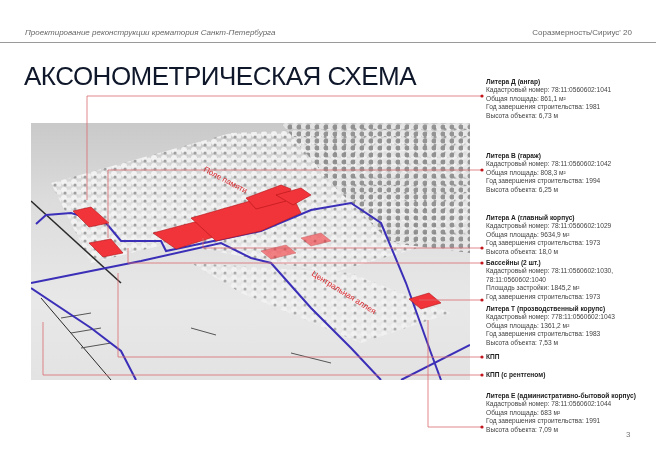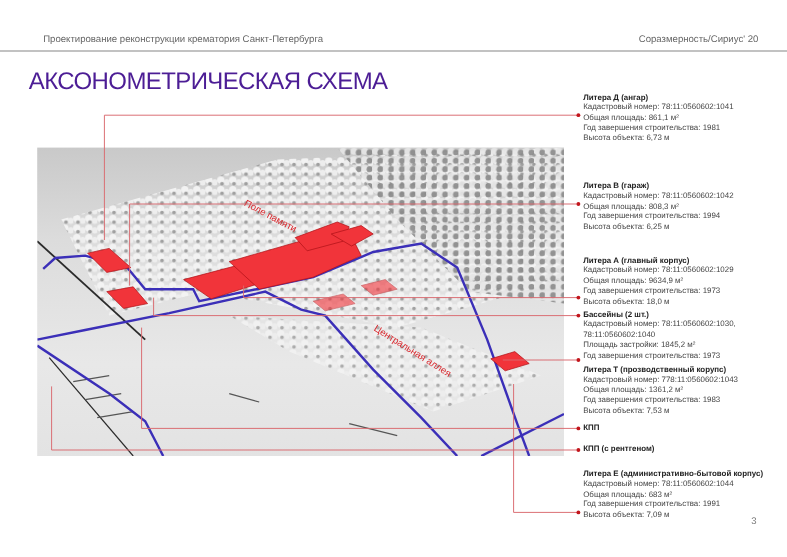--- a/index.html
+++ b/index.html
@@ -1,20 +1,20 @@
 <!DOCTYPE html>
 <html><head>
 <meta charset="utf-8">
 <style>
   html,body{margin:0;padding:0;background:#fff;}
   body{width:656px;height:464px;position:relative;overflow:hidden;font-family:"Liberation Sans",sans-serif;color:#333;}
-  .hdr-left{position:absolute;left:36px;top:28px;font-size:8px;color:#666;}
+  .hdr-left{position:absolute;left:25px;top:28px;font-size:8px;color:#666;font-style:italic;}
   .hdr-right{position:absolute;right:24px;top:28px;font-size:8px;color:#666;}
   .hdr-rule{position:absolute;left:0;top:42px;width:656px;height:1px;background:#9a9a9a;}
-  .title{position:absolute;left:24px;top:44px;font-size:20px;letter-spacing:-0.5px;color:#4c1d95;font-weight:normal;}
+  .title{position:absolute;left:24px;top:44px;font-size:26px;letter-spacing:-0.5px;color:#0f172a;font-weight:normal;}
   .page-num{position:absolute;left:626px;top:430px;font-size:8px;color:#777;}
   .scene{position:absolute;left:31px;top:123px;width:439px;height:257px;overflow:hidden;background:linear-gradient(180deg,#c9c9c9 0%,#dcdcdc 30%,#e8e8e8 70%,#e3e3e3 100%);}
   svg.overlay{position:absolute;left:0;top:0;width:656px;height:464px;pointer-events:none;}
   .info{position:absolute;left:486px;font-size:6.6px;line-height:8.4px;color:#444;white-space:nowrap;}
   .info .h{font-weight:bold;color:#222;}
   .lbl{font-family:"Liberation Sans",sans-serif;font-size:8px;fill:#d9262c;}
 </style>
 </head>
 <body>
 

